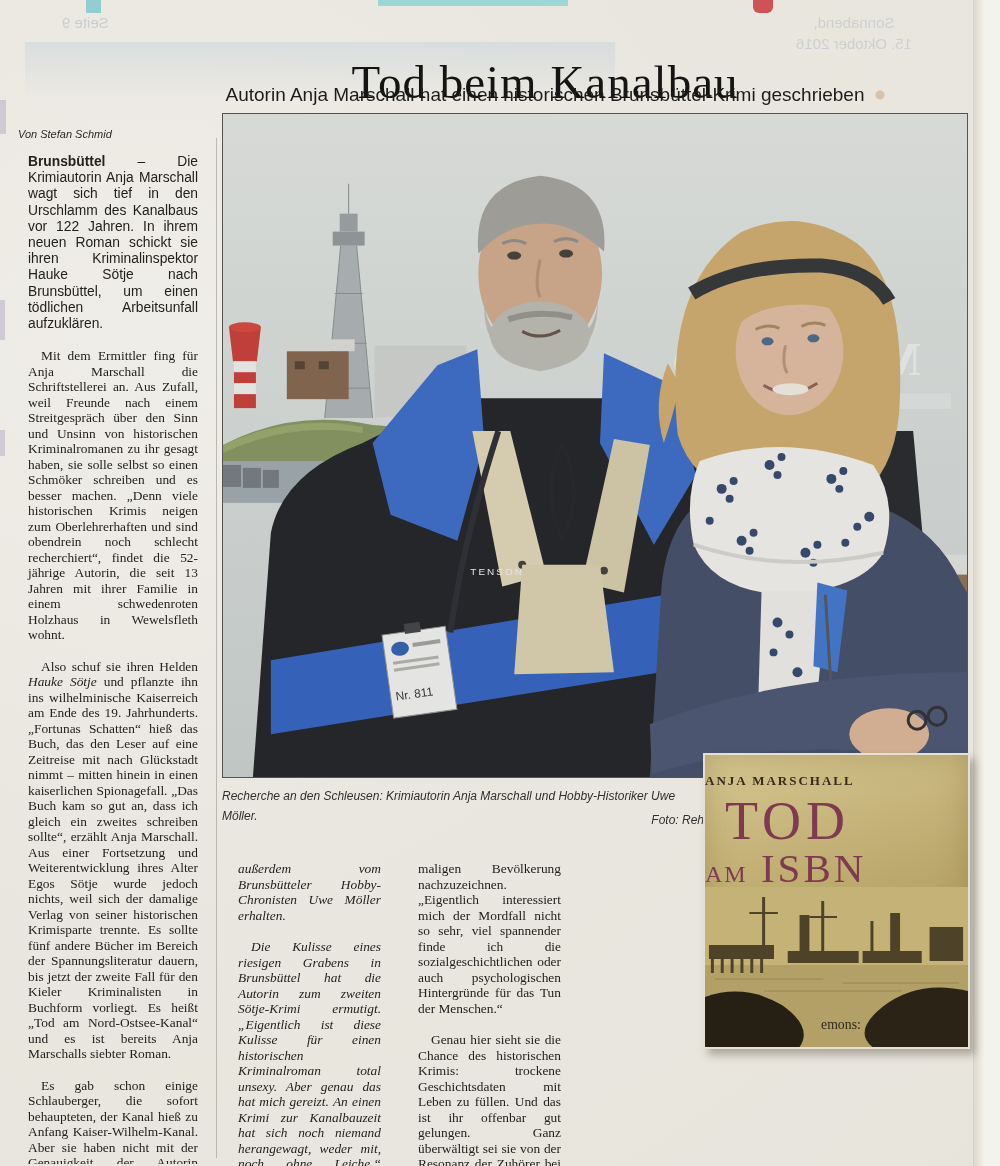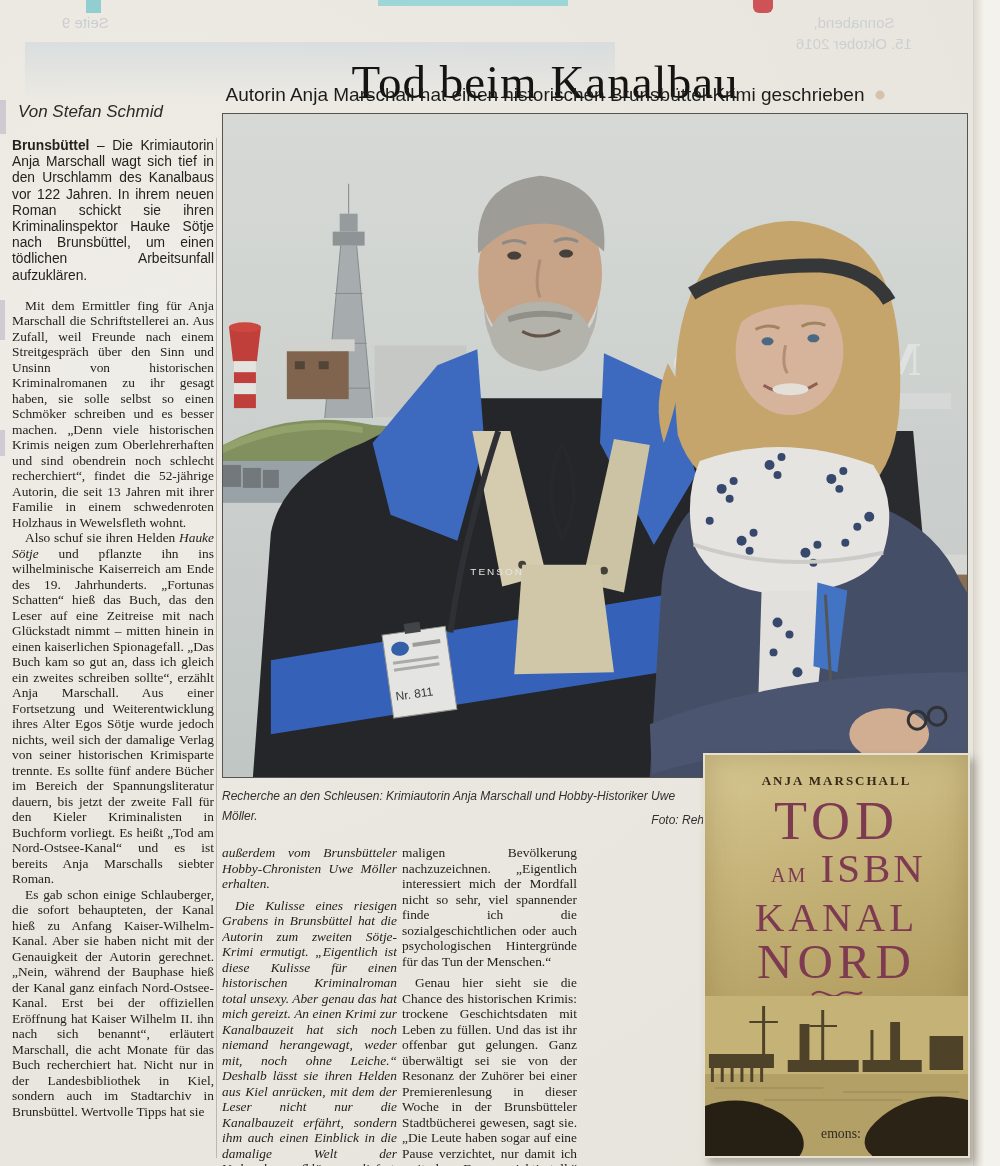--- a/index.html
+++ b/index.html
@@ -7,68 +7,68 @@
         background:
           radial-gradient(circle at 880px 95px, rgba(190,150,110,.45) 0 4px, transparent 5px),
           radial-gradient(ellipse at 15% 30%, #efede7 0%, #eae7e0 45%, #e7e4dc 100%);
         font-family:"Liberation Serif", serif; color:#23221f;}
   
   .headline{position:absolute;left:120px;top:24px;width:850px;text-align:center;
             font-family:"Liberation Serif",serif;font-weight:400;font-size:47px;
             letter-spacing:1px;color:#141412;}
   .subhead{position:absolute;left:95px;top:84px;width:900px;text-align:center;
            font-family:"Liberation Sans",sans-serif;font-size:19px;color:#1c1c1a;}
-  .byline{position:absolute;left:18px;top:102px;font-family:"Liberation Sans",sans-serif;
-          font-style:italic;font-size:17px;color:#2a2a28;}
+  .byline{position:absolute;left:18px;top:128px;font-family:"Liberation Sans",sans-serif;
+          font-style:italic;font-size:11px;color:#2a2a28;}
   
   .ghost{position:absolute;transform:scaleX(-1);filter:blur(.7px);opacity:.55;
          font-family:"Liberation Sans",sans-serif;color:#aeb9c4;}
   .ghost-seite{left:62px;top:14px;font-size:15px;}
   .ghost-date{right:88px;top:12px;font-size:15px;text-align:center;line-height:21px;color:#b6bec8;}
   .band-blue{position:absolute;left:25px;top:42px;width:590px;height:58px;
              background:linear-gradient(180deg,rgba(175,196,214,.30),rgba(175,196,214,0));}
   .top-cyan{position:absolute;left:378px;top:0;width:190px;height:6px;background:#8ed2d5;opacity:.85;}
   .top-cyan2{position:absolute;left:86px;top:0;width:15px;height:13px;background:#7cc6ca;opacity:.8;}
   .top-red{position:absolute;left:753px;top:0;width:20px;height:13px;background:#cb4347;
            border-radius:0 0 6px 6px;opacity:.9;}
   .edge-mark{position:absolute;background:#b2aac2;opacity:.5;}
   .page-edge{position:absolute;right:0;top:0;width:26px;height:1166px;
              background:linear-gradient(90deg,#ded9d0,#f4f2ec 40%);border-left:1px solid #d6d2c8;}
   .col-rule{position:absolute;left:216px;top:138px;width:1px;height:1020px;background:#bcb8ae;}
   
   .col{position:absolute;overflow:hidden;text-align:justify;font-size:13.4px;line-height:15.5px;}
-  .col p{margin:0;}
+  .col p{margin:16px;}
   .col p.ind{text-indent:13px;}
   #col1{left:12px;top:138px;width:202px;height:1026px;}
   .lead{font-family:"Liberation Sans",sans-serif;font-size:13.8px;line-height:16.2px;margin-bottom:14px !important;}
   .lead b{font-weight:700;}
   #col2{left:222px;top:845px;width:175px;height:321px;font-style:italic;}
   #col3{left:402px;top:845px;width:175px;height:321px;}
   #col4{left:584px;top:845px;width:119px;height:321px;}
   .booknote{font-style:italic;margin-top:12px !important;text-indent:10px;}
   .booknote .dot{display:inline-block;width:7px;height:7px;border-radius:50%;
                  background:#9a968c;margin-right:6px;}
   
   #photo{position:absolute;left:222px;top:113px;width:746px;height:665px;
          border:1px solid #55544f;box-sizing:border-box;background:#cfd2cf;}
   #photo svg{display:block;width:100%;height:100%;}
   .caption{position:absolute;left:222px;top:786px;width:482px;height:46px;
            font-family:"Liberation Sans",sans-serif;font-style:italic;font-size:12px;
            line-height:20px;color:#30302e;}
   .caption .credit{position:absolute;right:0;bottom:2px;}
   
-  #cover{position:absolute;left:703px;top:753px;width:267px;height:405px;z-index:5;
+  #cover{position:absolute;left:703px;top:753px;width:267px;height:296px;z-index:5;
          background:linear-gradient(165deg,#d6c791 0%,#c5b379 30%,#b5a164 60%,#9c8a52 100%);
          box-shadow:5px 6px 8px rgba(60,55,40,.35), inset 0 0 30px rgba(120,100,50,.35);
-         border:2px solid #e6e0d0;box-sizing:border-box;text-align:center;overflow:hidden;}
+         border:2px solid #e6e0d0;box-sizing:border-box;overflow:hidden;}
   .cv-author{margin-top:18px;font-size:13px;letter-spacing:2px;color:#37291b;font-weight:600;}
   .cv-title{color:#7e3a50;font-weight:400;}
-  .cv-t1{font-size:54px;line-height:52px;letter-spacing:5px;margin-top:6px;}
+  .cv-t1{font-size:54px;line-height:52px;letter-spacing:5px;margin-top:6px;padding-left:20px;}
   .cv-t2{font-size:41px;line-height:42px;letter-spacing:3px;}
-  .cv-t2 .sm{font-size:20px;letter-spacing:2px;margin-left:24px;}
+  .cv-t2 .sm{font-size:24px;letter-spacing:2px;}
   .cv-t3{font-size:41px;line-height:42px;letter-spacing:4px;}
   .cv-t4{font-size:49px;line-height:48px;letter-spacing:5px;}
   .cv-flourish{margin:2px auto 2px;display:block;}
   .cv-genre{font-size:10px;letter-spacing:3px;line-height:14px;color:#2f2517;font-weight:600;}
   .cv-harbor{position:absolute;left:0;bottom:0;width:100%;height:160px;}
 </style>
 </head>
 <body>
 
 <div id="scan">

